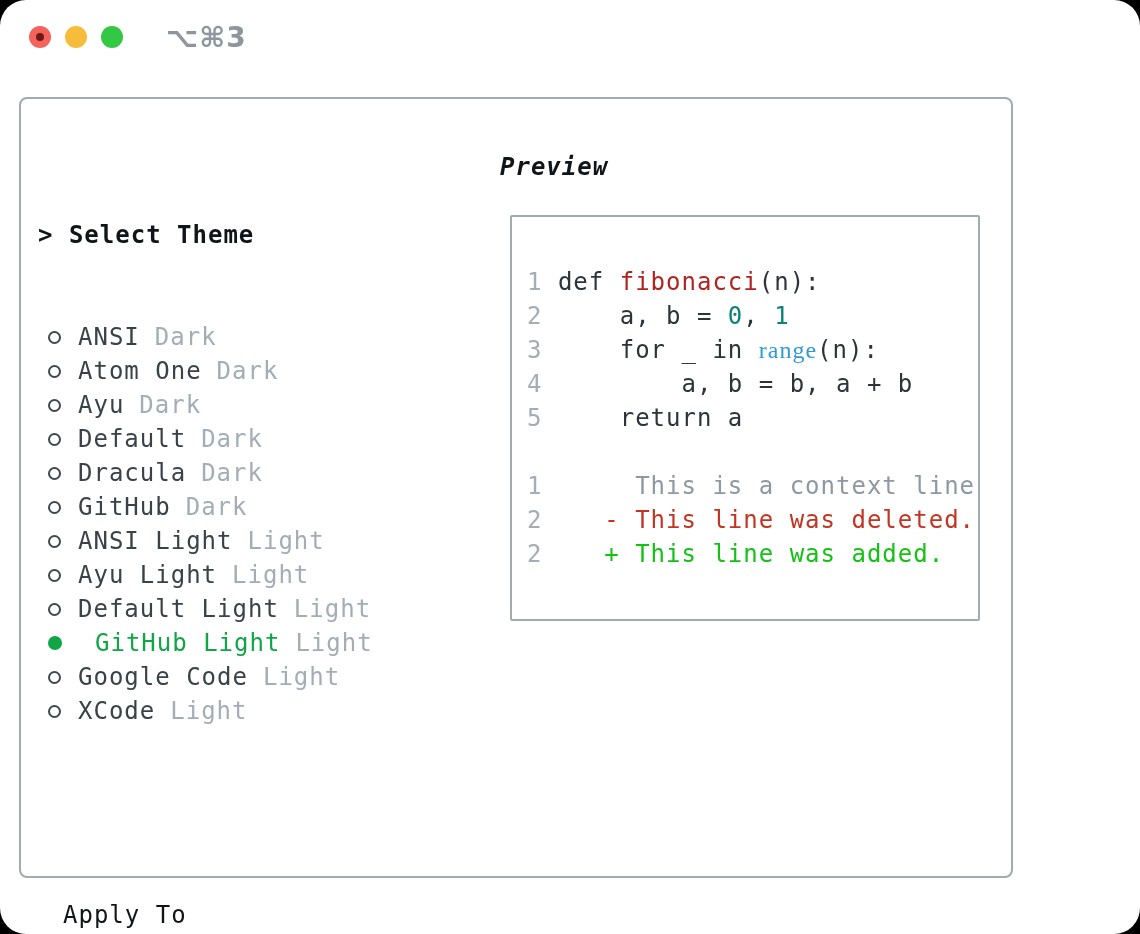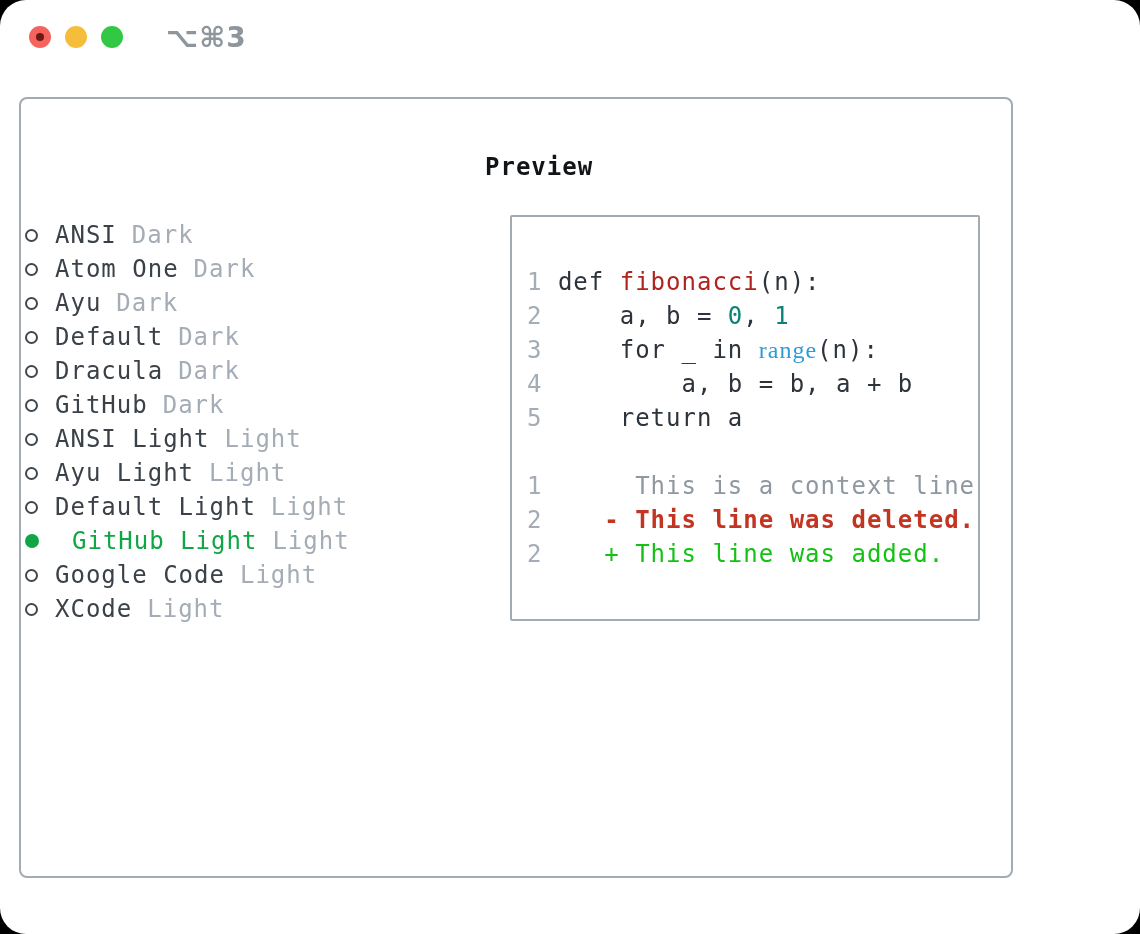--- a/index.html
+++ b/index.html
@@ -26,65 +26,67 @@
   }
   
   .panel {
     position:absolute; left:19px; top:97px; width:990px; height:777px;
     border:2px solid var(--border_gray); border-radius:8px; background:#fff;
   }
   .mono { font-size:24px; letter-spacing:1px; line-height:34px; white-space:pre; }
   
   .leftcol { position:absolute; left:0; top:51px; width:480px; }
   .header-row { height:34px; padding-left:17px; font-weight:bold; color:var(--text_black); }
-  .row { height:34px; display:flex; align-items:center; padding-left:4px; }
+  .row { height:34px; display:flex; align-items:center; padding-left:27px; }
   .marker {
     flex:0 0 13px; width:13px; height:13px; border-radius:50%;
     border:2.5px solid var(--radio_ring); box-sizing:border-box; margin-right:17px;
   }
   .selected .marker { border:none; background:var(--sel_green); width:14px; height:14px; flex-basis:14px; margin-right:16px; }
   .oname { color:var(--text_dark); }
   .selected .oname { color:var(--sel_green);margin-left:17px; }
   .otag { color:var(--muted); padding-left:15px; }
   .apply-title { height:34px; padding-left:42px; color:var(--text_black); }
   .spacer { height:34px; }
   
-  .preview-title { position:absolute; left:464px; top:51px; height:34px; font-weight:bold; color:var(--text_black); }
+  .preview-title { position:absolute; left:479px; top:51px; height:34px; font-weight:bold; color:var(--text_black);font-style:italic; }
   .preview-box {
     position:absolute; left:489px; top:116px; width:470px; height:406px;
     border:2px solid var(--border_gray); border-radius:2px;
     padding:48px 0 0 15px; box-sizing:border-box; overflow:hidden;
   }
   .cline { height:34px; }
   .num { color:var(--muted); }
   .seg-code { color:var(--code_text); }
   .seg-red { color:var(--code_red); }
   .seg-teal { color:var(--code_teal); }
   .seg-blue { color:var(--code_blue);font-family:Liberation Serif, serif; }
   .seg-muted { color:var(--code_ctx); }
-  .seg-deleted { color:var(--diff_del);font-weight:bold; }
+  .seg-deleted { color:var(--diff_del); }
   .seg-added { color:var(--diff_add); }
 </style>
 </head>
 <body>
 
 <div class="window">
 
   <div class="titlebar">
     <div class="light light-red"></div>
     <div class="light light-yellow"></div>
     <div class="light light-green"></div>
     <div class="win-title">⌥⌘3</div>
   </div>
 
   <div class="panel">
 
     <div class="leftcol mono">
+      <div class="header-row">&gt; Select Theme</div>
       <div><div class="row"><span class="marker"></span><span class="oname">ANSI</span><span class="otag">Dark</span></div><div class="row"><span class="marker"></span><span class="oname">Atom One</span><span class="otag">Dark</span></div><div class="row"><span class="marker"></span><span class="oname">Ayu</span><span class="otag">Dark</span></div><div class="row"><span class="marker"></span><span class="oname">Default</span><span class="otag">Dark</span></div><div class="row"><span class="marker"></span><span class="oname">Dracula</span><span class="otag">Dark</span></div><div class="row"><span class="marker"></span><span class="oname">GitHub</span><span class="otag">Dark</span></div><div class="row"><span class="marker"></span><span class="oname">ANSI Light</span><span class="otag">Light</span></div><div class="row"><span class="marker"></span><span class="oname">Ayu Light</span><span class="otag">Light</span></div><div class="row"><span class="marker"></span><span class="oname">Default Light</span><span class="otag">Light</span></div><div class="row selected"><span class="marker"></span><span class="oname">GitHub Light</span><span class="otag">Light</span></div><div class="row"><span class="marker"></span><span class="oname">Google Code</span><span class="otag">Light</span></div><div class="row"><span class="marker"></span><span class="oname">XCode</span><span class="otag">Light</span></div></div>
       <div class="spacer"></div>
+      <div class="apply-title">Apply To</div>
       
       
       
     </div>
 
     <div class="preview-title mono">Preview</div>
 
     <div class="preview-box mono"><div class="cline"><span class="num">1 </span><span class="seg-code">def </span><span class="seg-red">fibonacci</span><span class="seg-code">(n):</span></div><div class="cline"><span class="num">2 </span><span class="seg-code">    a, b = </span><span class="seg-teal">0</span><span class="seg-code">, </span><span class="seg-teal">1</span></div><div class="cline"><span class="num">3 </span><span class="seg-code">    for _ in </span><span class="seg-blue">range</span><span class="seg-code">(n):</span></div><div class="cline"><span class="num">4 </span><span class="seg-code">        a, b = b, a + b</span></div><div class="cline"><span class="num">5 </span><span class="seg-code">    return a</span></div><div class="cline"></div><div class="cline"><span class="num">1 </span><span class="seg-muted">     This is a context line.</span></div><div class="cline"><span class="num">2 </span><span class="seg-deleted">   - This line was deleted.</span></div><div class="cline"><span class="num">2 </span><span class="seg-added">   + This line was added.</span></div></div>
 
   </div>

